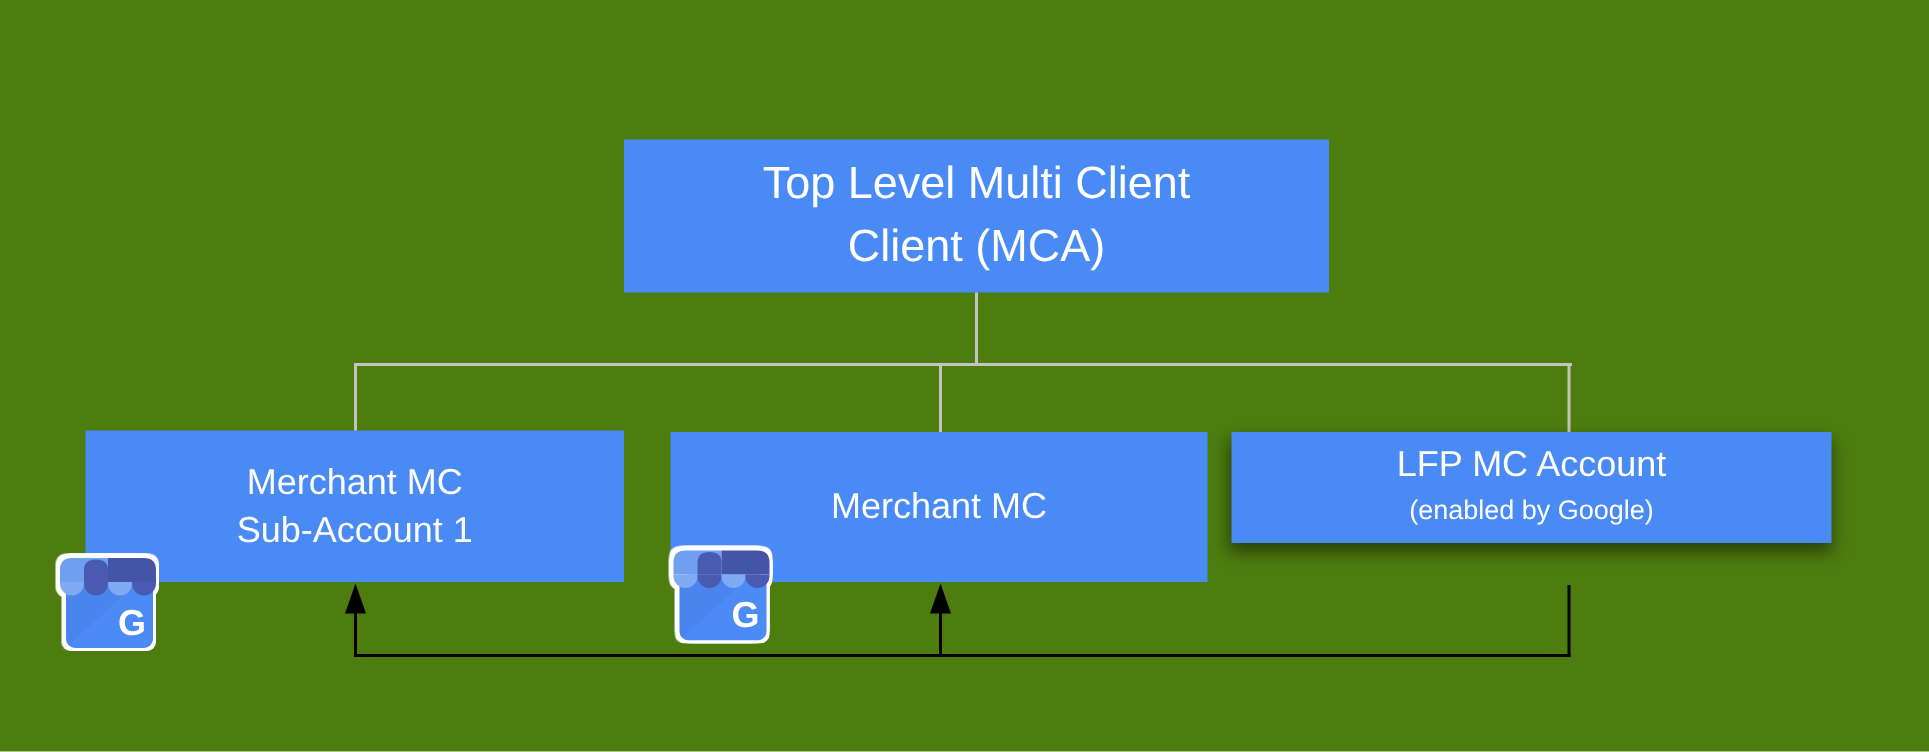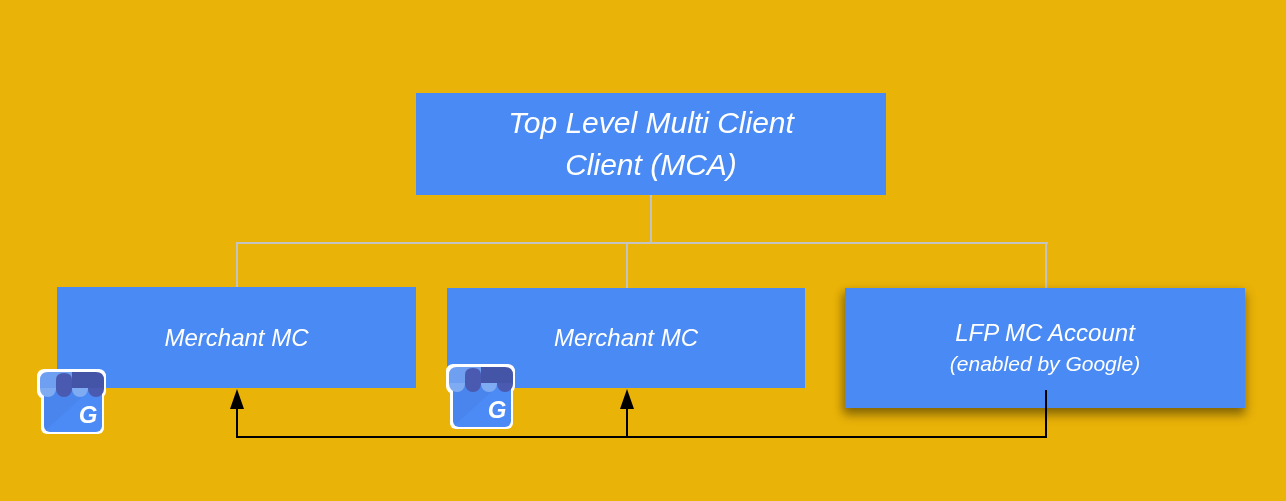--- a/index.html
+++ b/index.html
@@ -1,30 +1,29 @@
 <!DOCTYPE html>
 <html><head>
 <meta charset="utf-8">
 <style>
   html,body{margin:0;padding:0;background:#fff;}
   .canvas{
-    position:relative;width:1286px;height:501px;background:#eab308;overflow:hidden;
+    position:relative;width:1286px;height:501px;background:#4d7c0f;overflow:hidden;
     font-family:"Liberation Sans", sans-serif;
-    font-style:italic;
   }
   .node{
     position:absolute;background:#4a8af4;color:#fff;display:flex;flex-direction:column;
     align-items:center;justify-content:center;text-align:center;
   }
   .node-root{left:416px;top:93px;width:470px;height:102px;font-size:30px;line-height:42px;}
   .node-sub1{left:57px;top:287px;width:359px;height:101px;font-size:24px;line-height:32px;}
   .node-sub2{left:447px;top:288px;width:358px;height:100px;font-size:24px;line-height:32px;}
-  .node-lfp{left:845px;top:288px;width:400px;height:120px;font-size:24px;line-height:31px;
+  .node-lfp{left:821px;top:288px;width:400px;height:74px;font-size:24px;line-height:31px;
     box-shadow:0 6px 10px 1px rgba(0,0,0,.35), -3px 4px 8px rgba(0,0,0,.15);}
-  .node-lfp .line2{font-size:21px;}
+  .node-lfp .line2{font-size:18px;}
   .gline{position:absolute;background:#c3c3c3;}
   .bline{position:absolute;background:#000;}
   .arrowhead{
     position:absolute;width:0;height:0;
     border-left:7px solid transparent;border-right:7px solid transparent;
     border-bottom:20px solid #000;
   }
   .gmb-icon{position:absolute;width:72px;height:64px;z-index:5;}
   .gmb-icon svg{
     display:block;
@@ -43,20 +42,21 @@
   </div>
 
   <div class="gline" style="left:650px;top:195px;width:2px;height:48px;"></div>
   <div class="gline" style="left:236px;top:242px;width:812px;height:2px;"></div>
   <div class="gline" style="left:236px;top:242px;width:2px;height:46px;"></div>
   <div class="gline" style="left:626px;top:242px;width:2px;height:47px;"></div>
   <div class="gline" style="left:1045px;top:242px;width:2px;height:47px;"></div>
 
   <div class="node node-sub1">
     <span class="line1">Merchant MC</span>
+    <span class="line2">Sub-Account 1</span>
   </div>
   <div class="node node-sub2">
     <span class="line1">Merchant MC</span>
   </div>
   <div class="node node-lfp">
     <span class="line1">LFP MC Account</span>
     <span class="line2">(enabled by Google)</span>
   </div>
 
   <div class="bline" style="left:1045px;top:390px;width:2px;height:48px;"></div>

